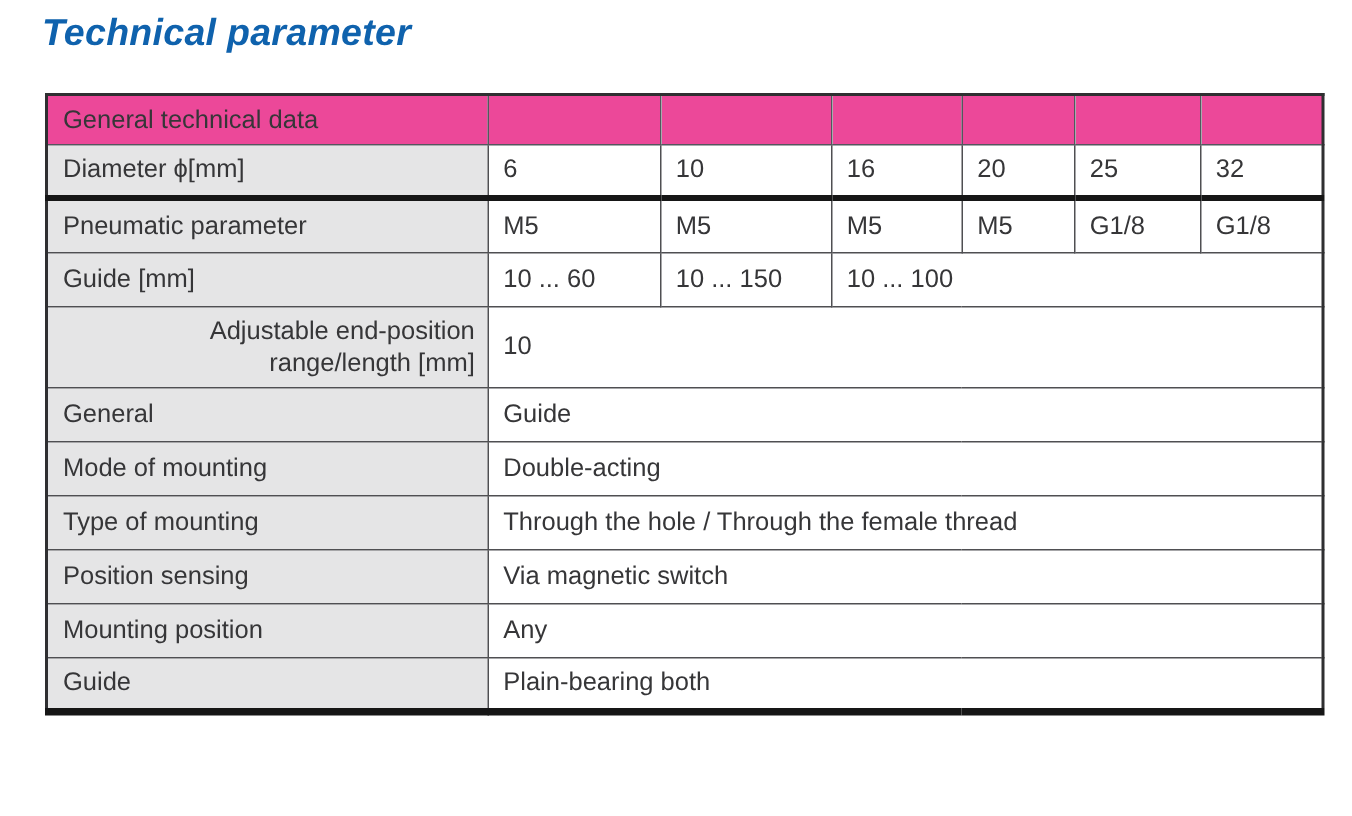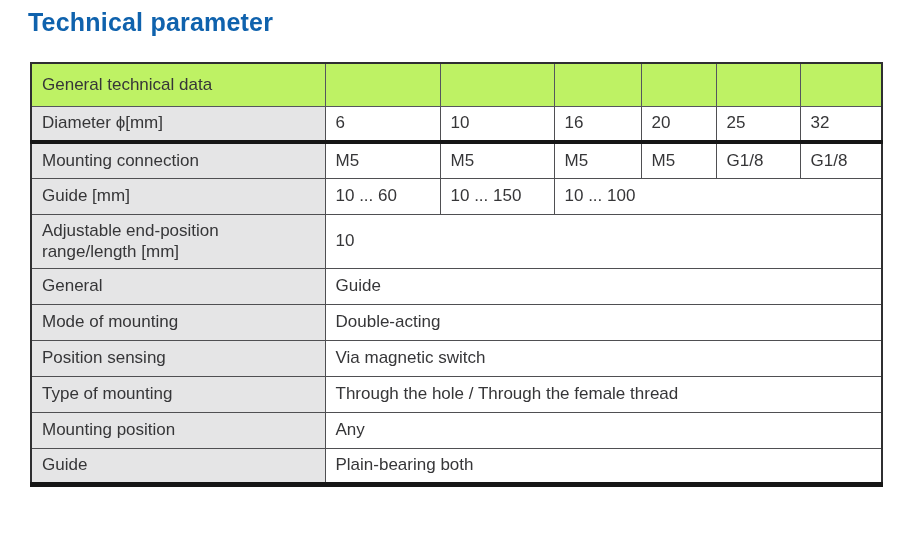--- a/index.html
+++ b/index.html
@@ -10,49 +10,50 @@
     color: #363638;
     overflow: hidden;
   }
   .page-title {
     margin: 6px 0 0 28px;
     font-size: 25px;
     line-height: 32px;
     font-weight: bold;
     color: #0f62ad;
     letter-spacing: 0.2px;
+    font-style: italic;
   }
   table.tech-table {
     border-collapse: collapse;
     table-layout: fixed;
     width: 853px;
     margin: 24px 0 0 30px;
     border: 2px solid #2f2f31;
     border-bottom: 5px solid #161616;
   }
   table.tech-table td {
     border: 1px solid #4f4f52;
     font-size: 17px;
     line-height: 1.22;
     height: 36px;
     vertical-align: middle;
     padding: 1px 8px 0 10px;
     overflow: hidden;
     white-space: normal;
   }
   tr.section-header td {
-    background: #bef264;
-    height: 43px;
+    background: #ec4899;
+    height: 33px;
     border-color: #55565e;
   }
   td.label { background: #e5e5e6; }
   td.val   { background: #ffffff; }
   tr.heavy-bottom td { border-bottom: 4px solid #161616; }
   tr.tall td { height: 54px; }
-  td.narrow-wrap { padding-right: 42px; }
+  td.narrow-wrap { padding-right: 42px; text-align: right; }
 </style>
 </head>
 <body>
 
 <h1 class="page-title">Technical parameter</h1>
 
 <table class="tech-table">
   <colgroup>
     <col style="width:294px">
     <col style="width:115px">
@@ -77,21 +78,21 @@
       <td class="label">Diameter ϕ[mm]</td>
       <td class="val">6</td>
       <td class="val">10</td>
       <td class="val">16</td>
       <td class="val">20</td>
       <td class="val">25</td>
       <td class="val">32</td>
     </tr>
 
     <tr>
-      <td class="label">Mounting connection</td>
+      <td class="label">Pneumatic parameter</td>
       <td class="val">M5</td>
       <td class="val">M5</td>
       <td class="val">M5</td>
       <td class="val">M5</td>
       <td class="val">G1/8</td>
       <td class="val">G1/8</td>
     </tr>
 
     <tr>
       <td class="label">Guide [mm]</td>
@@ -110,27 +111,27 @@
       <td class="val" colspan="6">Guide</td>
     </tr>
 
     <tr>
       <td class="label">Mode of mounting</td>
       <td class="val" colspan="6">Double-acting</td>
     </tr>
 
 
     <tr>
-      <td class="label">Position sensing</td>
-      <td class="val" colspan="6">Via magnetic switch</td>
+      <td class="label">Type of mounting</td>
+      <td class="val" colspan="6">Through the hole / Through the female thread</td>
     </tr>
 
     <tr>
-      <td class="label">Type of mounting</td>
-      <td class="val" colspan="6">Through the hole / Through the female thread</td>
+      <td class="label">Position sensing</td>
+      <td class="val" colspan="6">Via magnetic switch</td>
     </tr>
 
     <tr>
       <td class="label">Mounting position</td>
       <td class="val" colspan="6">Any</td>
     </tr>
 
     <tr>
       <td class="label">Guide</td>
       <td class="val" colspan="6">Plain-bearing both</td>

